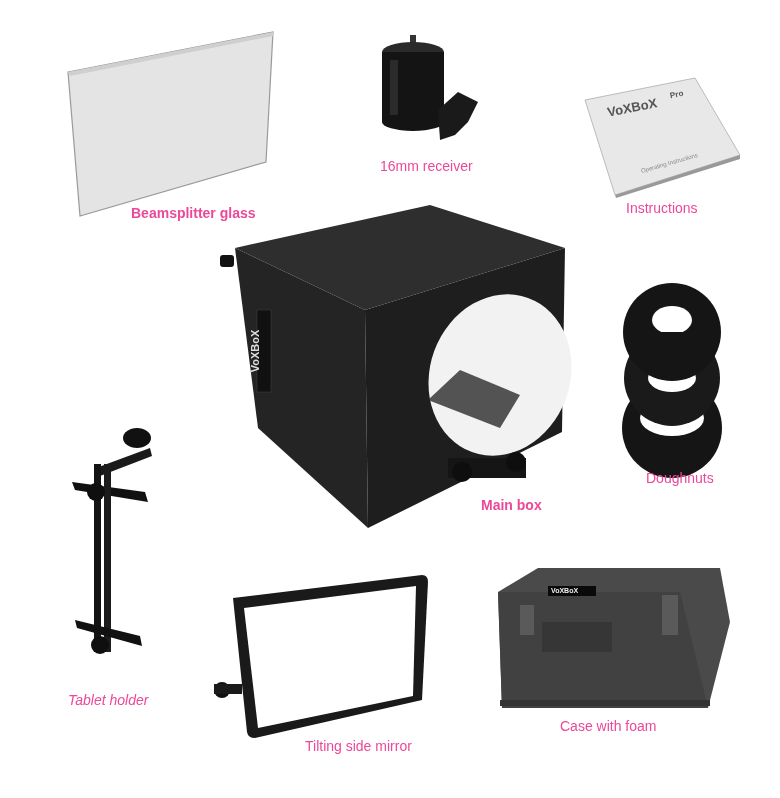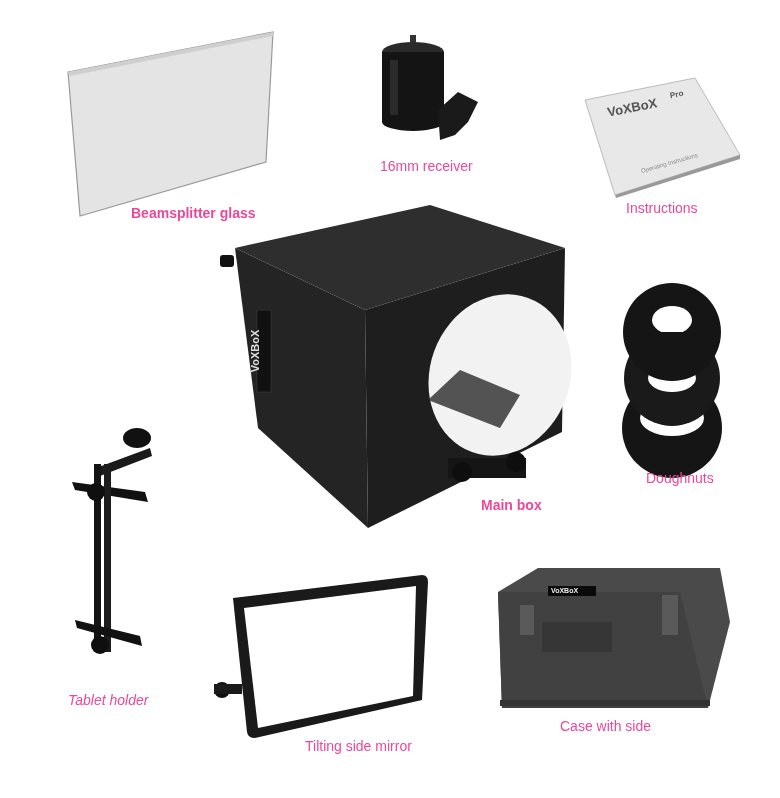--- a/index.html
+++ b/index.html
@@ -108,14 +108,14 @@
   <svg width="260" height="150">
     <polygon points="18,32 58,8 240,8 250,62 228,148 22,148" fill="#4a4a4a"></polygon>
     <polygon points="18,32 200,32 228,148 22,148" fill="#414141"></polygon>
     <rect x="68" y="26" width="48" height="10" fill="#0a0a0a"></rect>
     <rect x="62" y="62" width="70" height="30" fill="#363636"></rect>
     <rect x="40" y="45" width="14" height="30" fill="#5a5a5a"></rect>
     <rect x="182" y="35" width="16" height="40" fill="#5a5a5a"></rect>
     <rect x="20" y="140" width="210" height="6" fill="#333"></rect>
   </svg>
   <span style="position:absolute;left:71px;top:27px;font-size:7px;font-weight:bold;color:#eee;">VoXBoX</span>
-  <span class="label" style="left:80px;top:158px;">Case with side</span>
+  <span class="label" style="left:80px;top:158px;">Case with foam</span>
 </div>
 
 </body></html>

